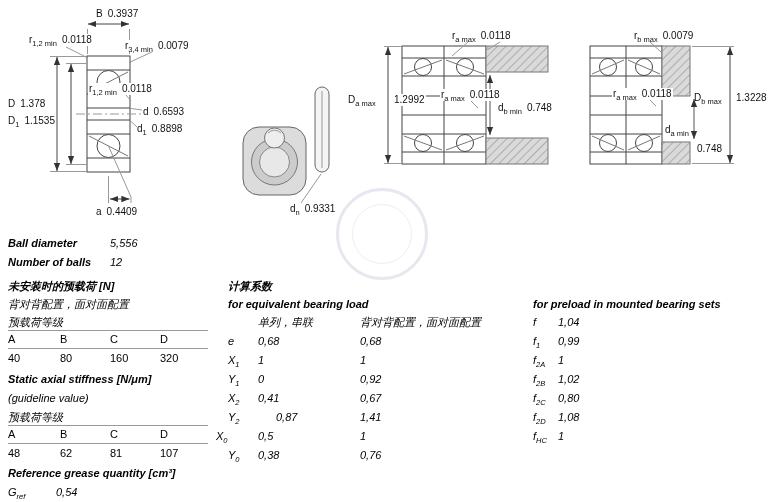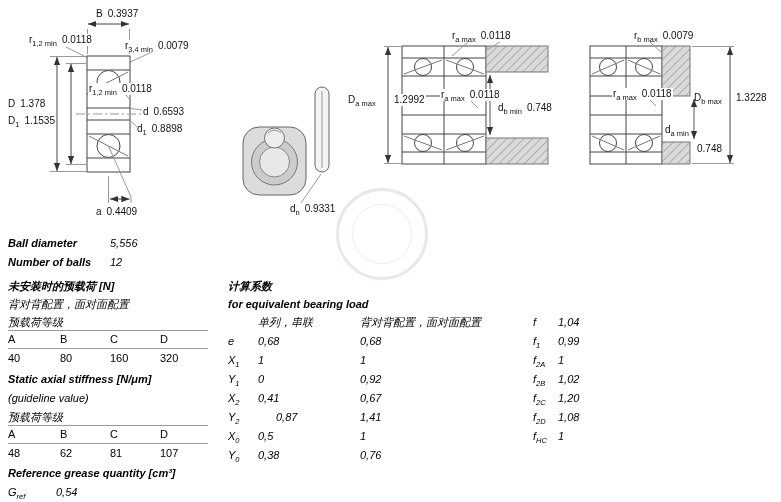--- a/index.html
+++ b/index.html
@@ -224,43 +224,44 @@
   <div class="t" style="left:360px;top:373px">0,92</div>
 
   <div class="t" style="left:228px;top:392px"><span>X</span><sub>2</sub></div>
   <div class="t" style="left:258px;top:392px">0,41</div>
   <div class="t" style="left:360px;top:392px">0,67</div>
 
   <div class="t" style="left:228px;top:411px"><span>Y</span><sub>2</sub></div>
   <div class="t" style="left:276px;top:411px">0,87</div>
   <div class="t" style="left:360px;top:411px">1,41</div>
 
-  <div class="t" style="left:228px;top:430px"><span>X</span><sub>0</sub></div>
+  <div class="t" style="left:216px;top:430px"><span>X</span><sub>0</sub></div>
   <div class="t" style="left:258px;top:430px">0,5</div>
   <div class="t" style="left:360px;top:430px">1</div>
 
   <div class="t" style="left:228px;top:449px"><span>Y</span><sub>0</sub></div>
   <div class="t" style="left:258px;top:449px">0,38</div>
   <div class="t" style="left:360px;top:449px">0,76</div>
 
+  <div class="t bold" style="left:533px;top:298px">for preload in mounted bearing sets</div>
 
   <div class="t" style="left:533px;top:316px"><span>f</span><sub></sub></div>
   <div class="t" style="left:558px;top:316px">1,04</div>
 
   <div class="t" style="left:533px;top:335px"><span>f</span><sub>1</sub></div>
   <div class="t" style="left:558px;top:335px">0,99</div>
 
   <div class="t" style="left:533px;top:354px"><span>f</span><sub>2A</sub></div>
   <div class="t" style="left:558px;top:354px">1</div>
 
   <div class="t" style="left:533px;top:373px"><span>f</span><sub>2B</sub></div>
   <div class="t" style="left:558px;top:373px">1,02</div>
 
   <div class="t" style="left:533px;top:392px"><span>f</span><sub>2C</sub></div>
-  <div class="t" style="left:558px;top:392px">1,20</div>
+  <div class="t" style="left:558px;top:392px">0,80</div>
 
   <div class="t" style="left:533px;top:411px"><span>f</span><sub>2D</sub></div>
   <div class="t" style="left:558px;top:411px">1,08</div>
 
   <div class="t" style="left:533px;top:430px"><span>f</span><sub>HC</sub></div>
   <div class="t" style="left:558px;top:430px">1</div>
 
 </div>
 
 </body></html>

